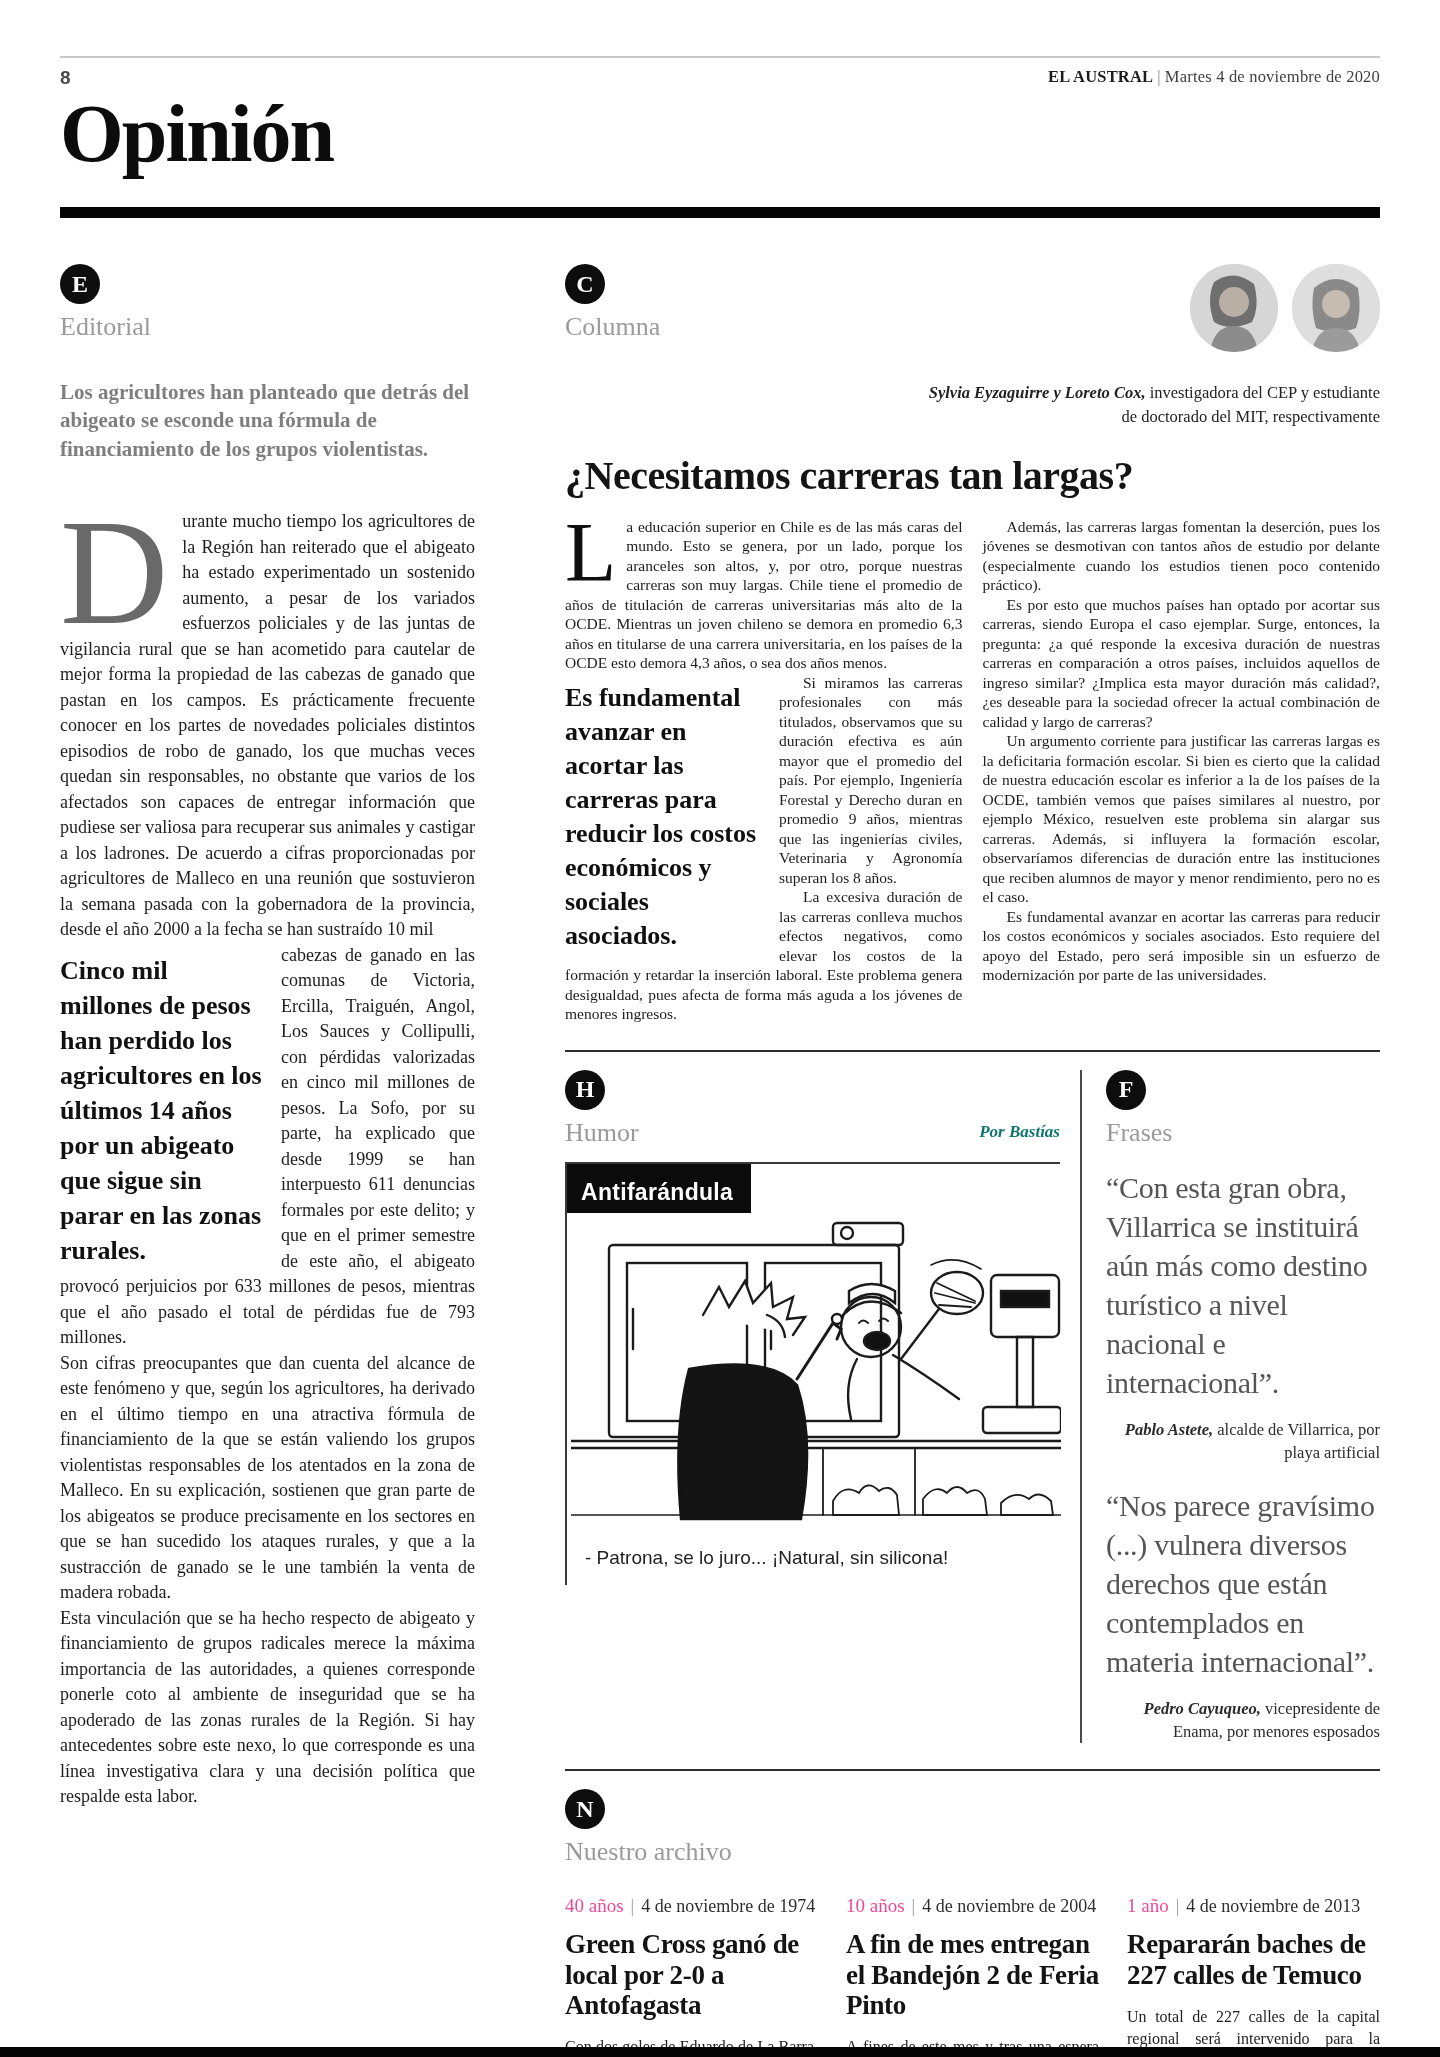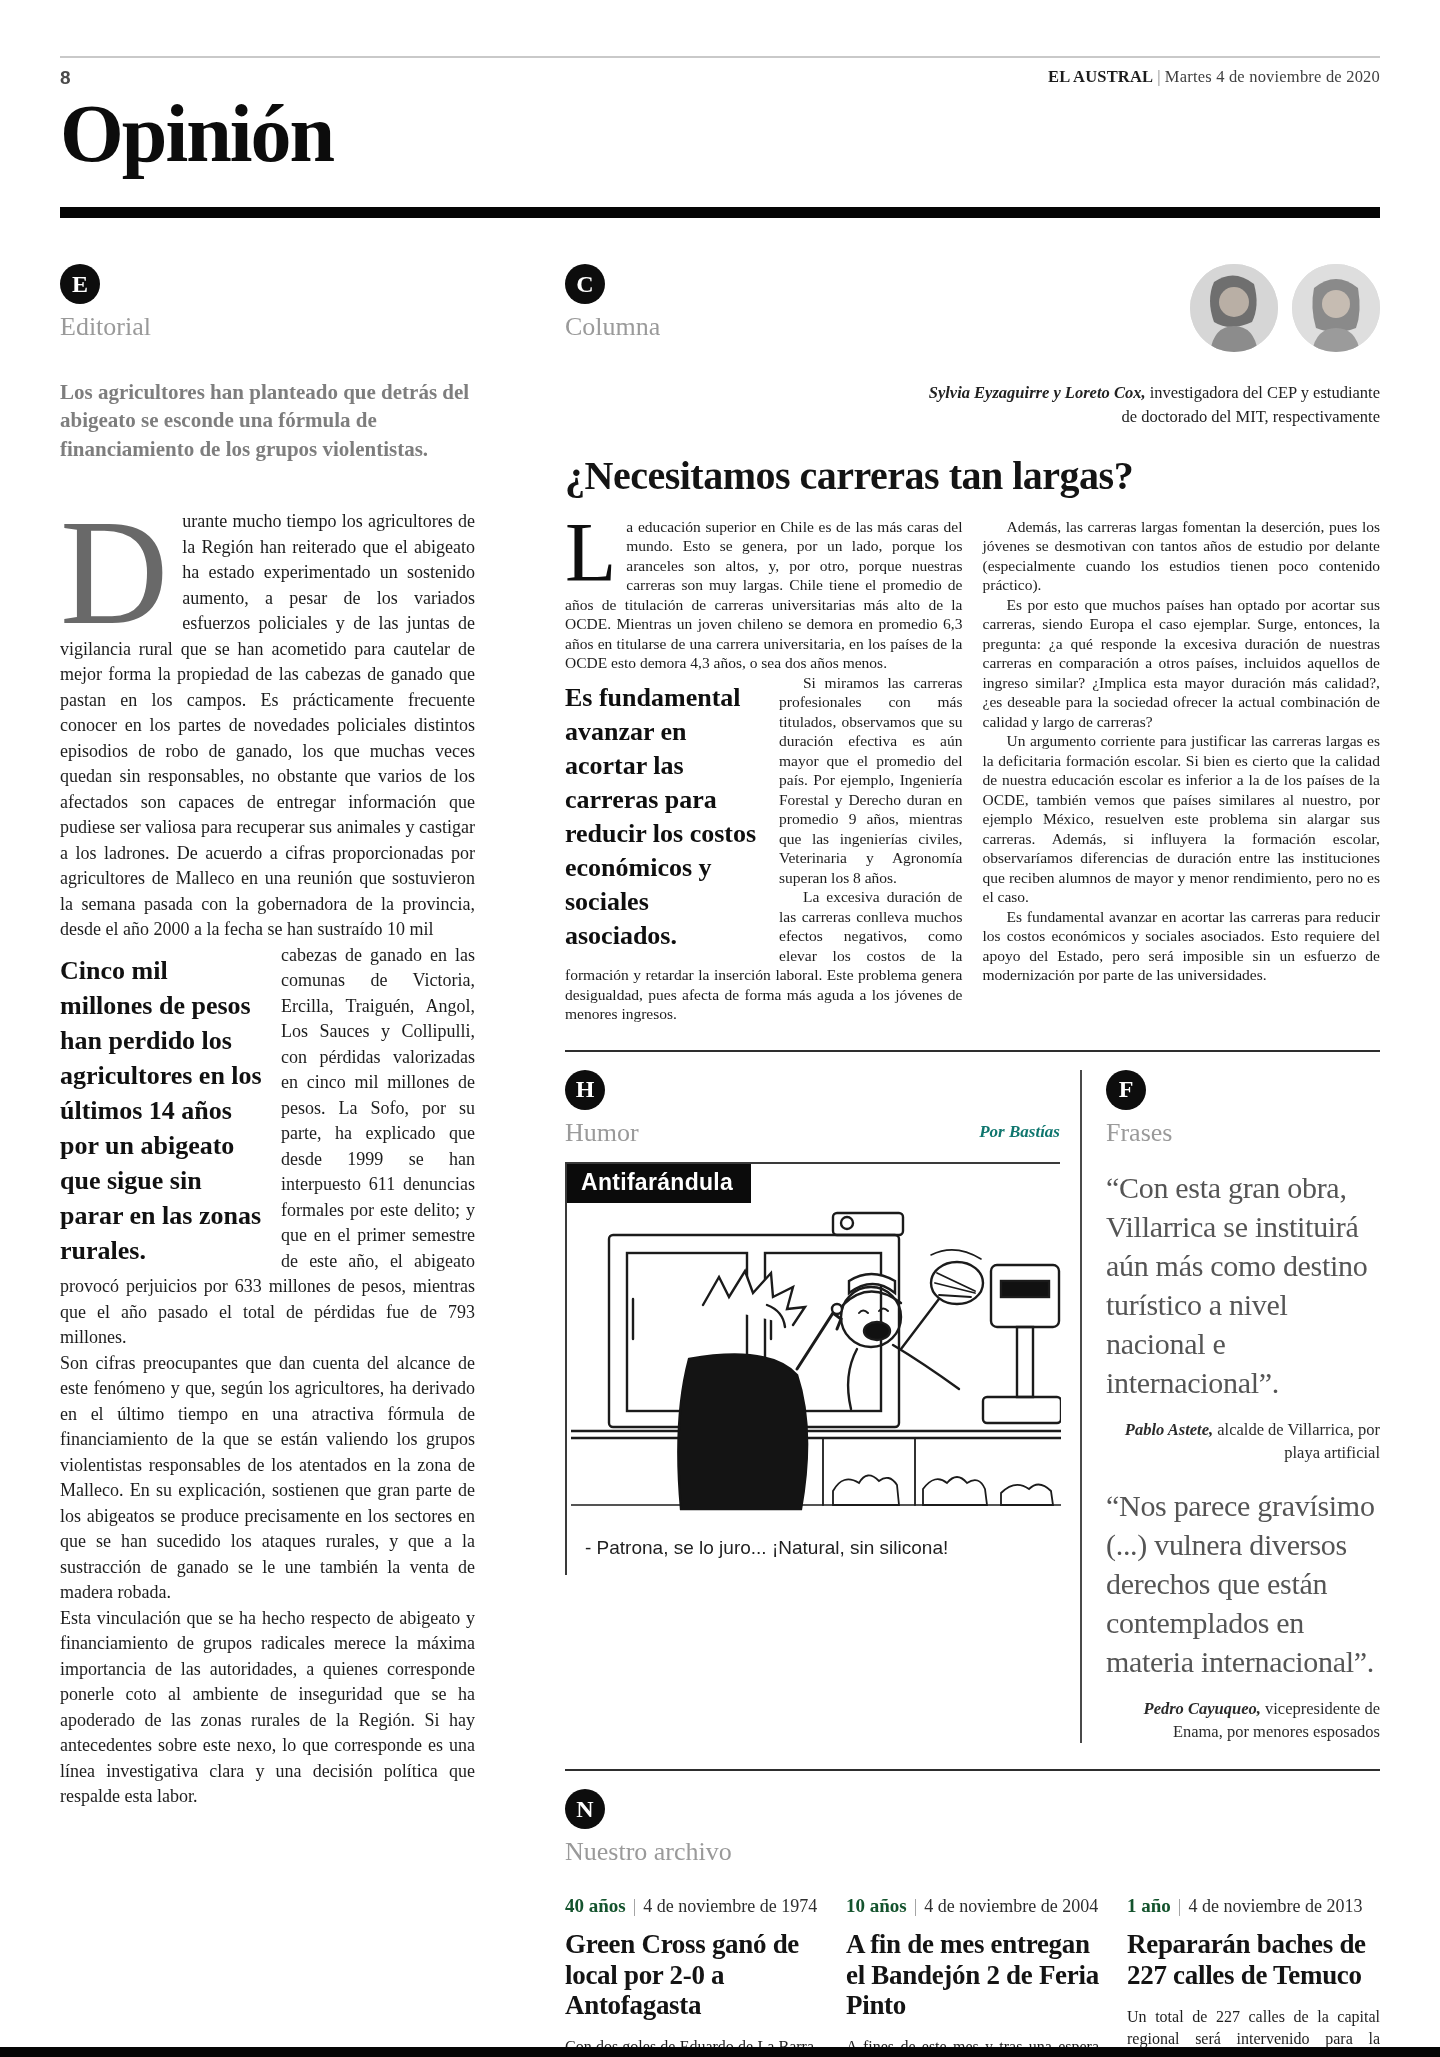--- a/index.html
+++ b/index.html
@@ -59,34 +59,34 @@
   .rule { border:none; border-top:2px solid #2e2e2e; margin-top:26px; }
 
   
   .hf-grid { display:grid; grid-template-columns:515px 300px; margin-top:18px; }
   .humor-col { padding-right:20px; }
   .humor-head { display:flex; justify-content:space-between; align-items:flex-end; }
   .humor-credit { font-size:17px; font-weight:bold; font-style:italic; color:#0f766e; padding-bottom:4px; }
   .cartoon-wrap { margin-top:16px; border-top:2px solid #3a3a3a; border-left:2px solid #3a3a3a; }
   .cartoon-label { display:inline-block; background:#0b0b0b; color:#fff;
                    font-family:"Liberation Sans","DejaVu Sans",sans-serif; font-weight:bold;
-                   font-size:23px; padding:5px 18px 7px 14px; letter-spacing:.3px; }
+                   font-size:23px; padding:15px 18px 7px 14px; letter-spacing:.3px; }
   .cartoon-art { display:block; margin:6px 0 0 4px; }
   .cartoon-caption { font-family:"Liberation Sans","DejaVu Sans",sans-serif; font-size:19px;
                      color:#1f1f1f; padding:10px 0 16px 18px; }
   .frases-col { border-left:2px solid #4a4a4a; padding-left:24px; }
   .frase-quote { font-size:30px; line-height:39px; color:#555; margin-top:22px; letter-spacing:-.3px; }
   .frase-attr { font-size:16.5px; line-height:1.4; text-align:right; color:#2b2b2b; margin-top:16px; }
   .frase-author { font-weight:bold; font-style:italic; }
 
   
   .archivo { margin-top:18px; }
   .archivo-grid { display:grid; grid-template-columns:repeat(3,1fr); column-gap:28px; margin-top:30px; }
   .arch-dateline { display:flex; align-items:baseline; font-size:19px; }
-  .arch-age { font-weight:bold; color:#14532d; }
+  .arch-age { font-weight:normal; color:#ec4899; }
   .arch-sep { color:#9a9a9a; font-weight:normal; padding:0 7px; font-size:18px; }
   .arch-date { color:#2e2e2e; font-size:18px; }
   .arch-headline { font-size:27px; line-height:1.12; color:#141414; margin-top:12px; letter-spacing:-.3px; }
   .arch-body { font-size:16px; line-height:22px; text-align:justify; margin-top:16px; color:#1f1f1f; }
 
   .bottom-bar { position:absolute; left:0; right:0; bottom:0; height:10px; background:#050505; }
 </style>
 </head>
 <body>
 

